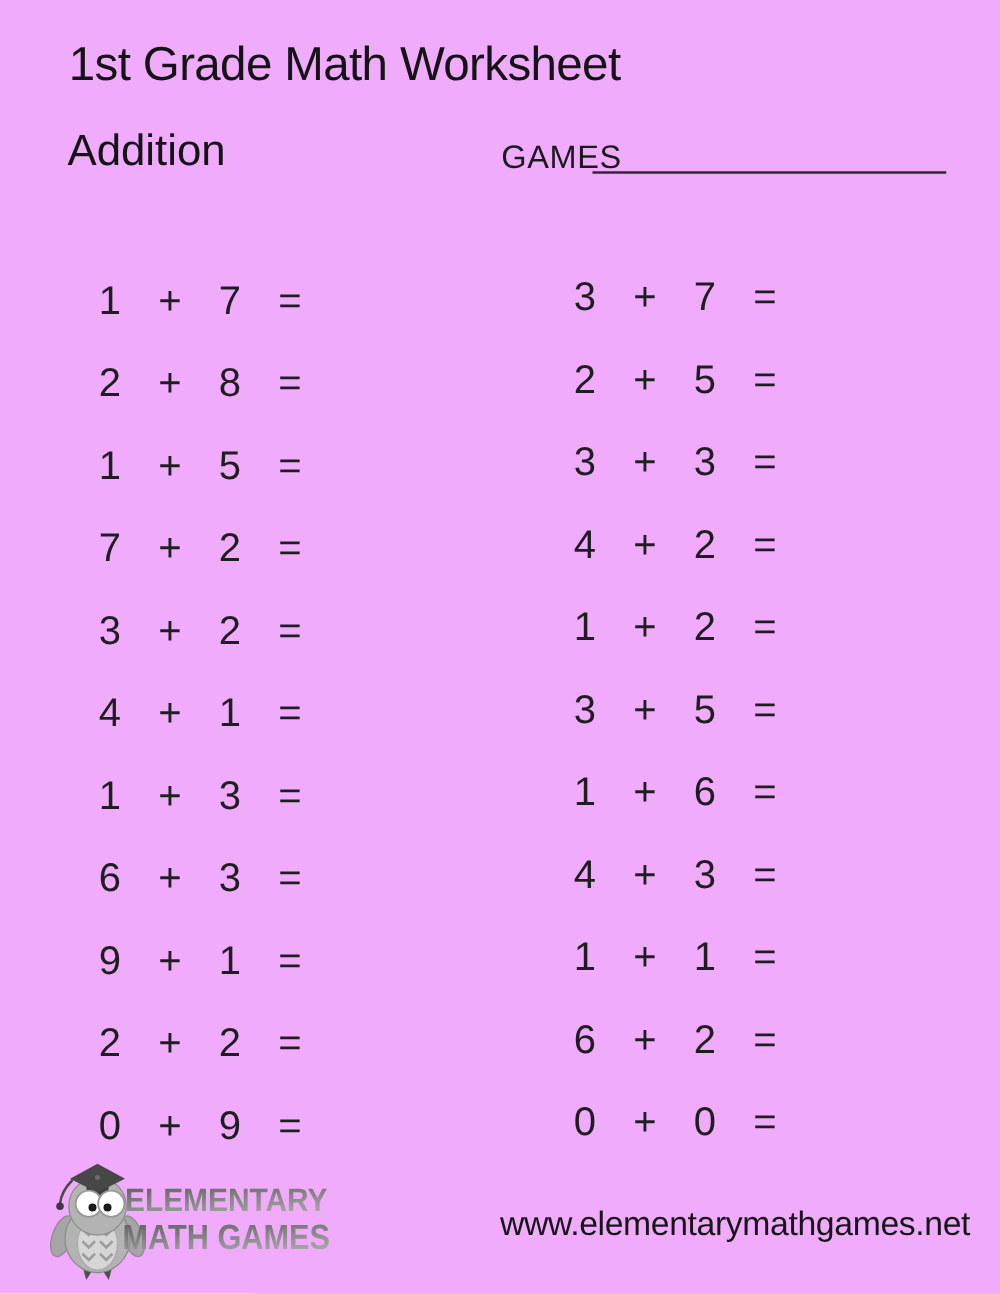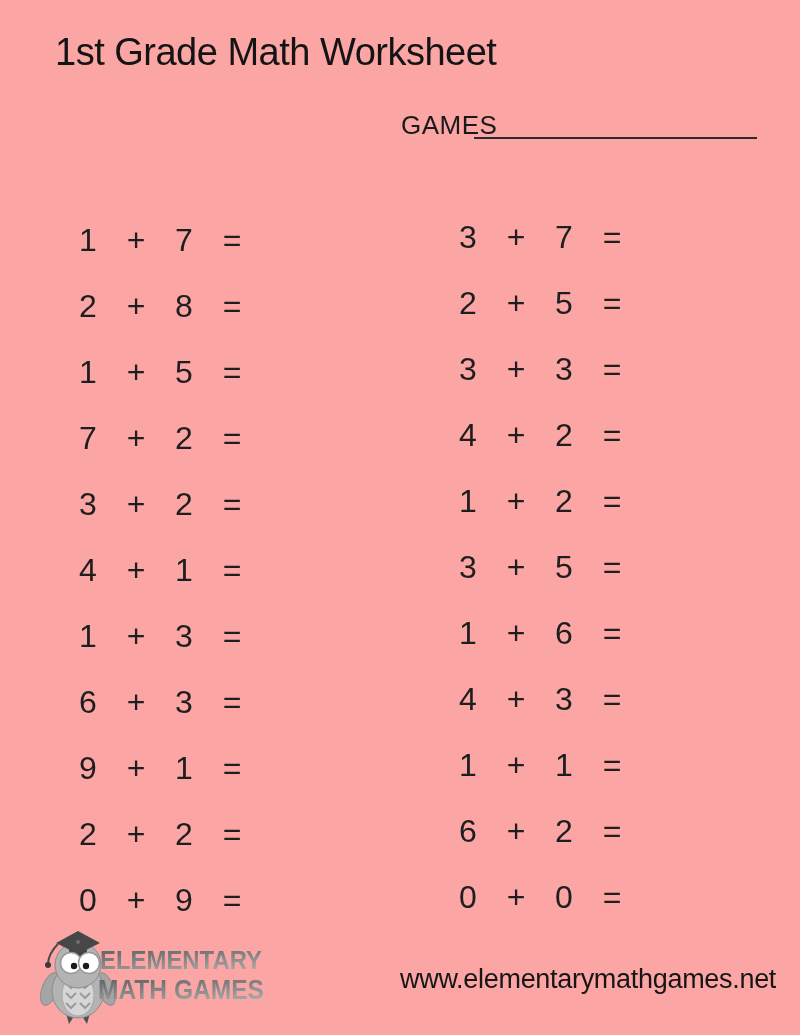--- a/index.html
+++ b/index.html
@@ -1,20 +1,20 @@
 <!DOCTYPE html>
 <html><head>
 <meta charset="utf-8">
 <style>
   * { margin:0; padding:0; box-sizing:border-box; }
   html,body { background:#ffffff; }
   .page {
     position:relative;
     width:800px; height:1035px;
-    background:#fca5a5;
+    background:#f0abfc;
     overflow:hidden;
     font-family:"Liberation Sans", sans-serif;
     color:#1d1d1d;
   }
   .page-title {
     position:absolute; left:55px; top:33px;
     font-size:38px; font-weight:400; line-height:1;
     letter-spacing:-0.5px; color:#141414;
   }
   .section-title {
@@ -56,20 +56,21 @@
     color:#161616; line-height:1;
   }
 </style>
 </head>
 <body>
 
 <div class="page">
 
   <div class="page-title">1st Grade Math Worksheet</div>
 
+  <div class="section-title">Addition</div>
 
   <div class="name-label">GAMES</div>
   <div class="name-line"></div>
 
   <div class="problems-col left">
       <div class="problem-row">
         <span>1</span>
         <span>+</span>
         <span>7</span>
         <span>=</span>

